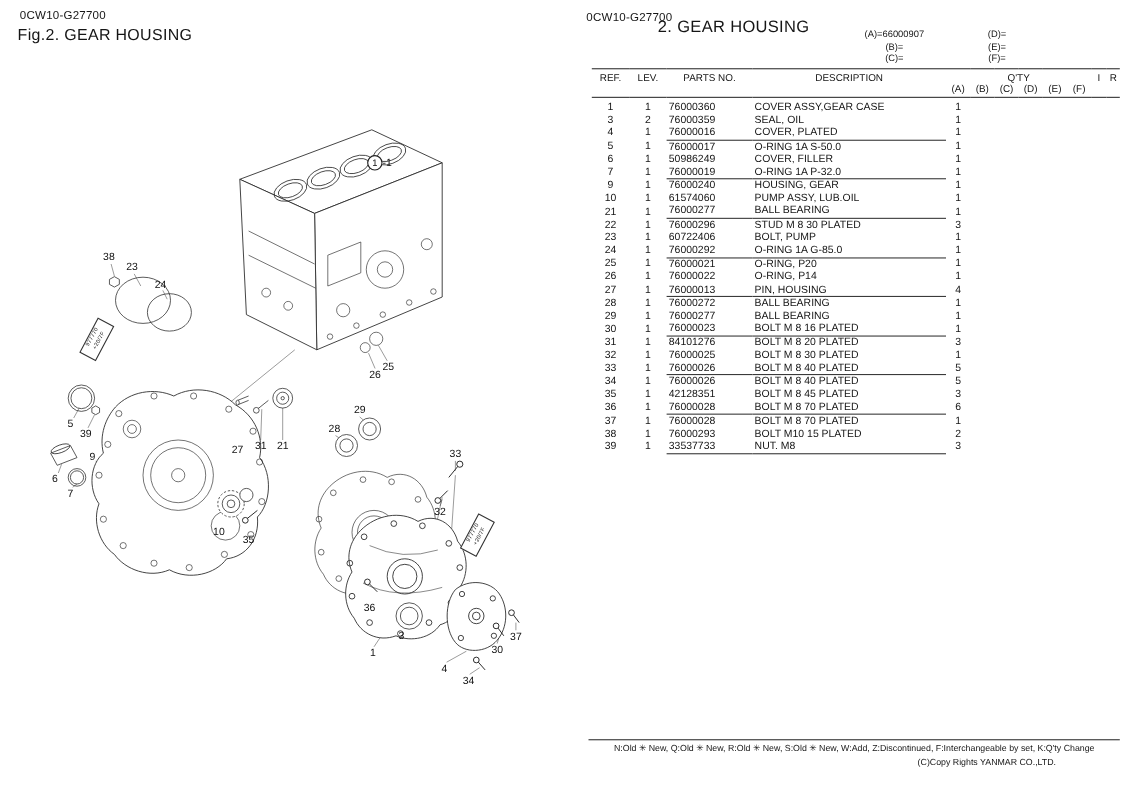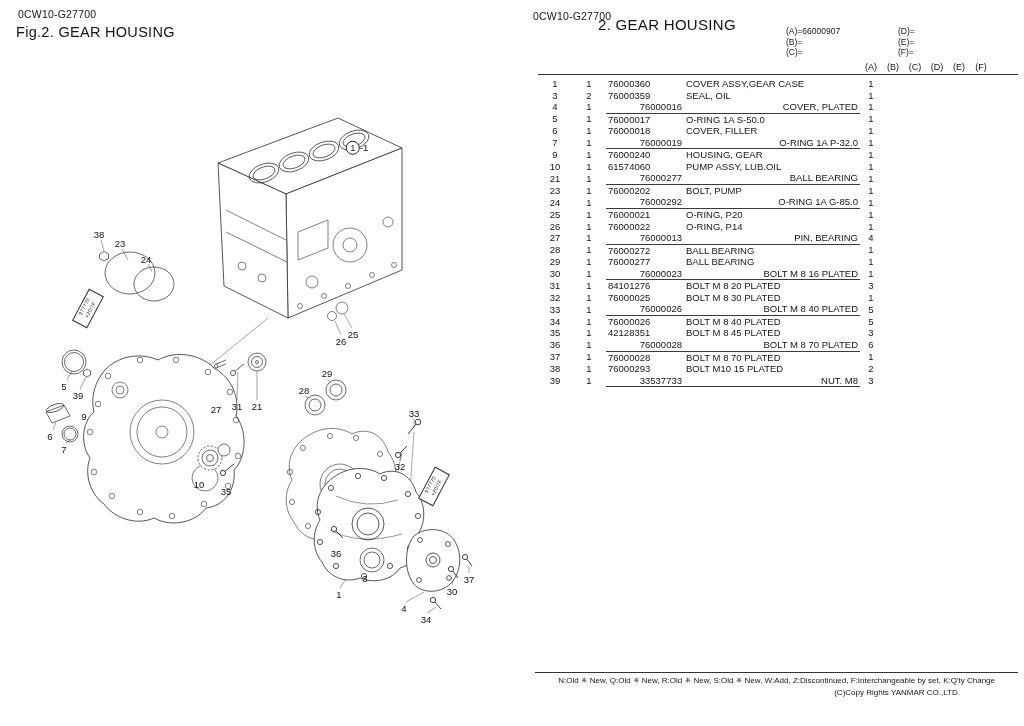--- a/index.html
+++ b/index.html
@@ -26,39 +26,39 @@
     transform:rotate(-62deg);transform-origin:center center;
     text-align:center;overflow:hidden;
   }
   .sticker span{display:block;font-size:5px;line-height:6.5px;letter-spacing:0.3px;}
   .sticker-1{left:70px;top:240px;}
   .sticker-2{left:416px;top:418px;}
   
   .doc-code-right{left:533px;top:10px;font-size:10.5px;letter-spacing:0.2px;}
   .section-title{left:598px;top:16px;font-size:15px;letter-spacing:0.3px;}
   .variants{left:786px;top:26px;font-size:8.5px;line-height:10.5px;}
-  .variants .vcol{position:absolute;top:0;white-space:nowrap;}
+  .variants .vcol{position:absolute;top:0;white-space:nowrap;text-align:center;}
   .variants .vcol1{left:0;}
   .variants .vcol2{left:112px;}
   
   .parts-table{left:538px;top:62px;}
   table{border-collapse:collapse;table-layout:fixed;width:480px;}
   thead th{
     font-weight:normal;font-size:9px;padding:0;text-align:center;white-space:nowrap;
   }
   thead tr.h1 th{border-top:1px solid #333;padding-top:3px;height:10px;}
   thead tr.h2 th{border-bottom:1px solid #333;padding-bottom:2px;height:9px;}
   tbody td{
     font-size:9.5px;line-height:11.55px;height:11.55px;padding:0 2px;
     white-space:nowrap;overflow:hidden;
   }
   tbody tr:first-child td{padding-top:3px;}
   td.c, th.c{text-align:center;}
   td.l{text-align:left;}
-  tr.group-end td.c-part, tr.group-end td.c-desc{border-bottom:1px solid #3a3a3a;text-align:right;}
+  tr.group-end td.c-part, tr.group-end td.c-desc{border-bottom:1px solid #3a3a3a;}
   
   .footer-rule{left:535px;top:672px;width:483px;height:0;border-top:1px solid #333;}
   .legend{left:512px;top:676px;width:483px;font-size:8px;text-align:right;white-space:nowrap;}
   .copyright{left:535px;top:688px;width:483px;font-size:8px;text-align:right;
     padding-right:58px;box-sizing:border-box;}
 </style>
 </head>
 <body>
 
 <div class="page">
@@ -263,21 +263,21 @@
         <line x1="434" y1="541" x2="441" y2="549"></line>
           <circle cx="433" cy="540" r="2.6"></circle>
         <line x1="452" y1="510" x2="458" y2="518"></line>
           <circle cx="451" cy="509" r="2.6"></circle>
         <line x1="466" y1="498" x2="472" y2="506"></line>
           <circle cx="465" cy="497" r="2.6"></circle>
       </g>
     </svg>
 
     <div class="callouts">
-        <div class="callout" style="left: 345px; top: 88px; margin-left: 12px;"><span class="co-circle">1</span>-1</div>
+        <div class="callout" style="left: 345px; top: 88px;"><span class="co-circle">1</span>-1</div>
         <div class="callout" style="left: 99px; top: 174px;">38</div>
         <div class="callout" style="left: 120px; top: 183px;">23</div>
         <div class="callout" style="left: 146px; top: 199px;">24</div>
         <div class="callout" style="left: 64px; top: 326px;">5</div>
         <div class="callout" style="left: 78px; top: 335px;">39</div>
         <div class="callout" style="left: 50px; top: 376px;">6</div>
         <div class="callout" style="left: 64px; top: 389px;">7</div>
         <div class="callout" style="left: 84px; top: 356px;">9</div>
         <div class="callout" style="left: 199px; top: 424px;">10</div>
         <div class="callout" style="left: 226px; top: 431px;">35</div>
@@ -335,20 +335,29 @@
         <col style="width:22px">
           <col style="width:22px">
           <col style="width:22px">
         <col style="width:22px">
           <col style="width:22px">
           <col style="width:22px">
         <col style="width:14px">
           <col style="width:12px">
       </colgroup>
       <thead>
+        <tr class="h1">
+          <th class="c">REF.</th>
+          <th class="c">LEV.</th>
+          <th class="c">PARTS NO.</th>
+          <th class="c">DESCRIPTION</th>
+          <th class="c" colspan="6">Q'TY</th>
+          <th class="c">I</th>
+          <th class="c">R</th>
+        </tr>
         <tr class="h2">
           <th></th>
             <th></th>
             <th></th>
             <th></th>
           <th class="c">(A)</th>
           <th class="c">(B)</th>
           <th class="c">(C)</th>
           <th class="c">(D)</th>
           <th class="c">(E)</th>
@@ -410,21 +419,21 @@
             <td class="c-qty c"></td>
             <td class="c-qty c"></td>
             <td class="c-qty c"></td>
             <td class="c-qty c"></td>
             <td class="c-i c"></td>
             <td class="c-r c"></td>
           </tr>
           <tr>
             <td class="c-ref c">6</td>
             <td class="c-lev c">1</td>
-            <td class="c-part l">76000018</td>
+            <td class="c-part l">50986249</td>
             <td class="c-desc l">COVER, FILLER</td>
             <td class="c-qty c">1</td>
             <td class="c-qty c"></td>
             <td class="c-qty c"></td>
             <td class="c-qty c"></td>
             <td class="c-qty c"></td>
             <td class="c-qty c"></td>
             <td class="c-i c"></td>
             <td class="c-r c"></td>
           </tr>
@@ -478,23 +487,37 @@
             <td class="c-qty c">1</td>
             <td class="c-qty c"></td>
             <td class="c-qty c"></td>
             <td class="c-qty c"></td>
             <td class="c-qty c"></td>
             <td class="c-qty c"></td>
             <td class="c-i c"></td>
             <td class="c-r c"></td>
           </tr>
           <tr>
+            <td class="c-ref c">22</td>
+            <td class="c-lev c">1</td>
+            <td class="c-part l">76000296</td>
+            <td class="c-desc l">STUD M 8 30 PLATED</td>
+            <td class="c-qty c">3</td>
+            <td class="c-qty c"></td>
+            <td class="c-qty c"></td>
+            <td class="c-qty c"></td>
+            <td class="c-qty c"></td>
+            <td class="c-qty c"></td>
+            <td class="c-i c"></td>
+            <td class="c-r c"></td>
+          </tr>
+          <tr>
             <td class="c-ref c">23</td>
             <td class="c-lev c">1</td>
-            <td class="c-part l">76000202</td>
+            <td class="c-part l">60722406</td>
             <td class="c-desc l">BOLT, PUMP</td>
             <td class="c-qty c">1</td>
             <td class="c-qty c"></td>
             <td class="c-qty c"></td>
             <td class="c-qty c"></td>
             <td class="c-qty c"></td>
             <td class="c-qty c"></td>
             <td class="c-i c"></td>
             <td class="c-r c"></td>
           </tr>
@@ -537,21 +560,21 @@
             <td class="c-qty c"></td>
             <td class="c-qty c"></td>
             <td class="c-qty c"></td>
             <td class="c-i c"></td>
             <td class="c-r c"></td>
           </tr>
           <tr class="group-end">
             <td class="c-ref c">27</td>
             <td class="c-lev c">1</td>
             <td class="c-part l">76000013</td>
-            <td class="c-desc l">PIN, BEARING</td>
+            <td class="c-desc l">PIN, HOUSING</td>
             <td class="c-qty c">4</td>
             <td class="c-qty c"></td>
             <td class="c-qty c"></td>
             <td class="c-qty c"></td>
             <td class="c-qty c"></td>
             <td class="c-qty c"></td>
             <td class="c-i c"></td>
             <td class="c-r c"></td>
           </tr>
           <tr>

